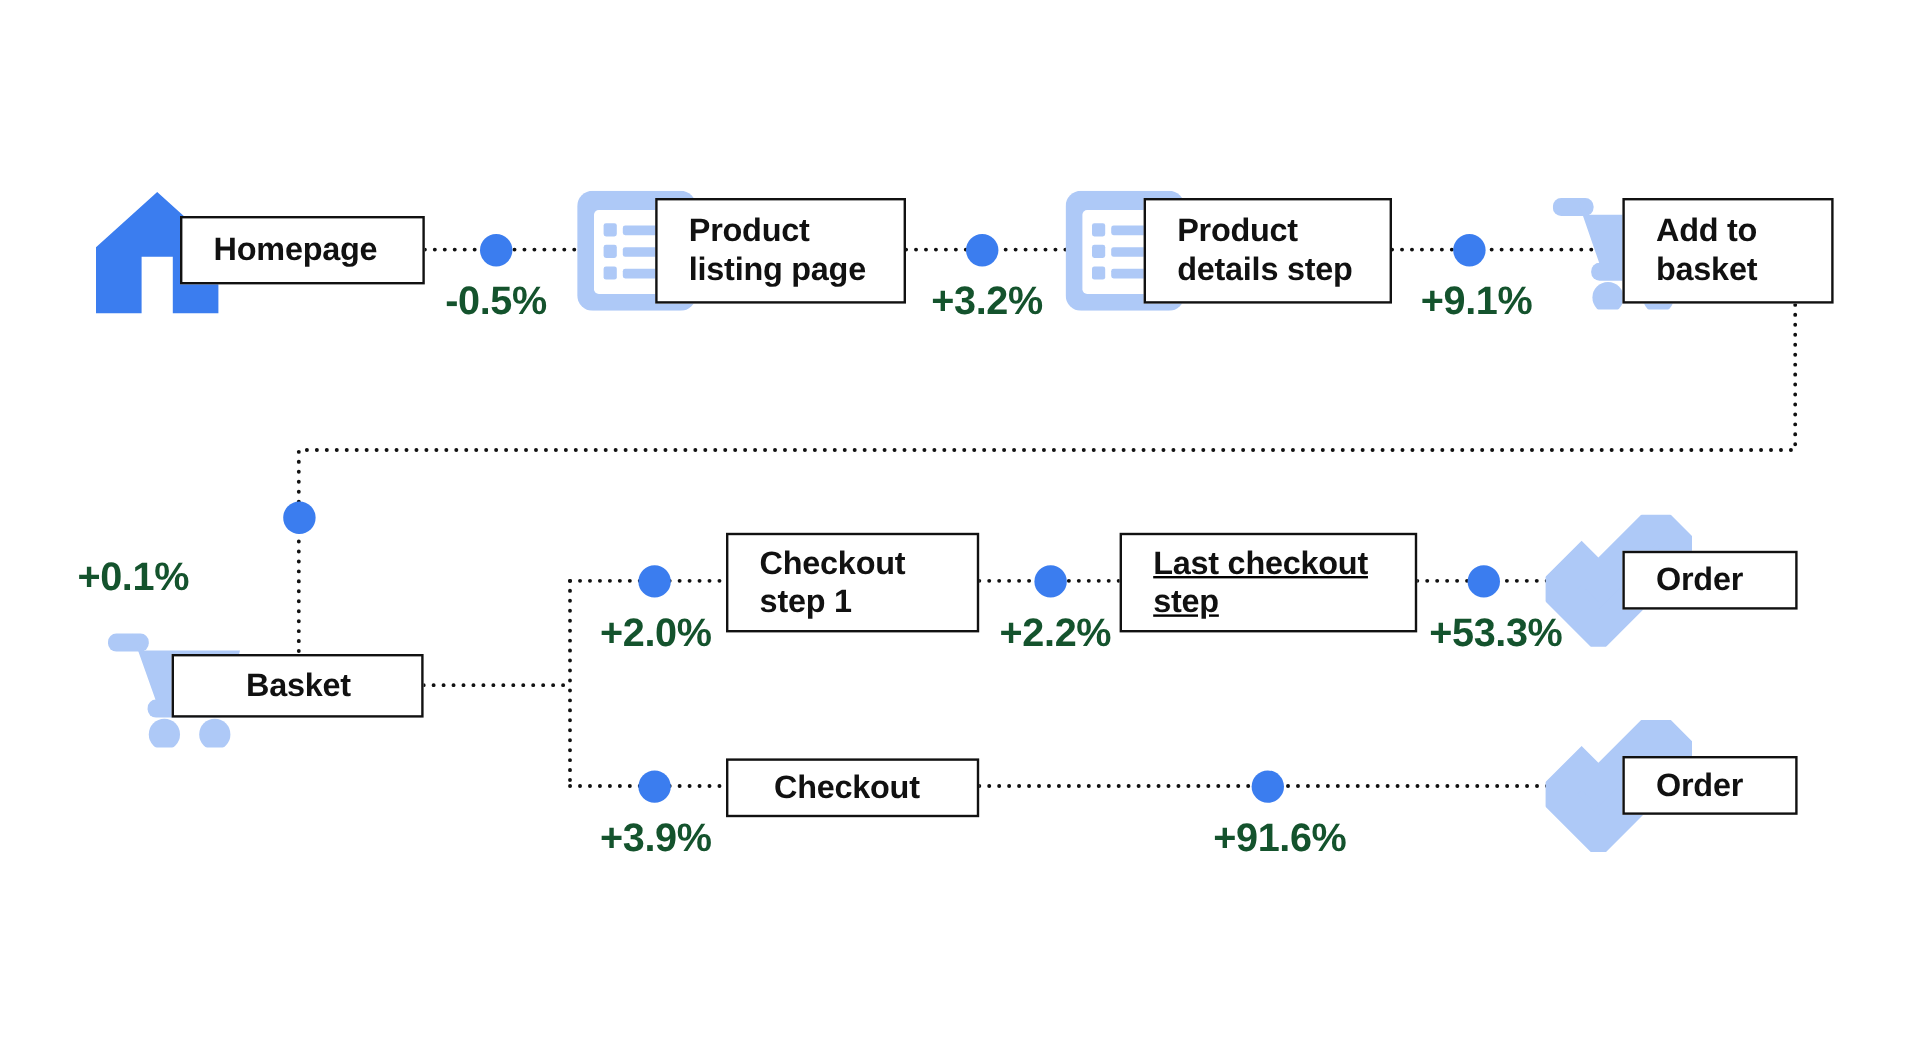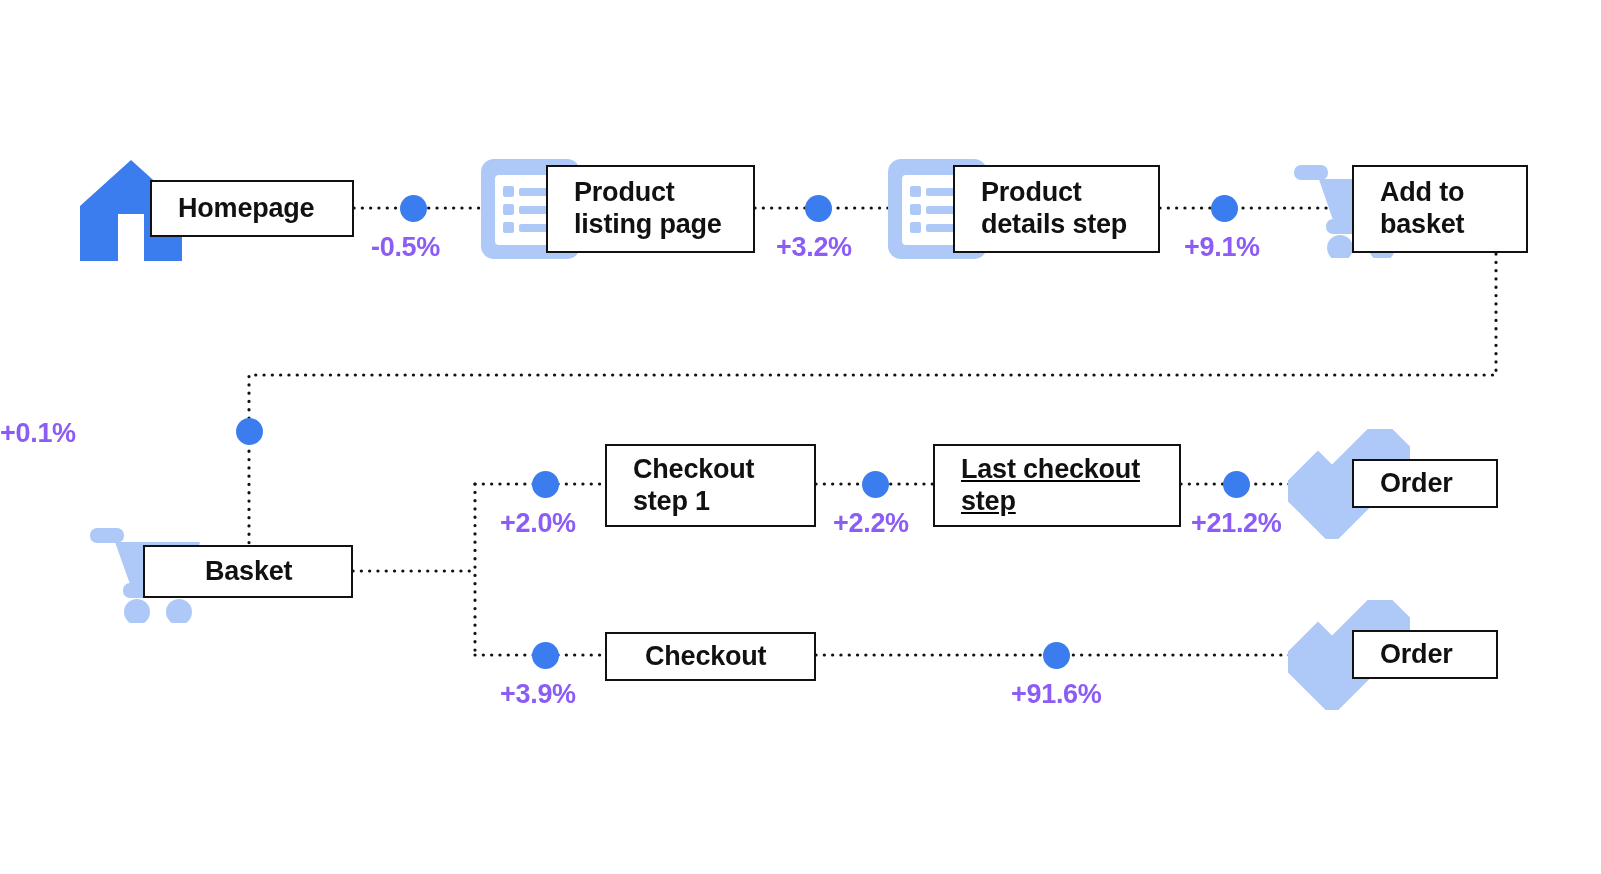--- a/index.html
+++ b/index.html
@@ -54,28 +54,29 @@
     position: absolute;
     width: 27px;
     height: 27px;
     border-radius: 50%;
     background: #3B7DEF;
     z-index: 6;
   }
   .pct {
     position: absolute;
     font-weight: 700;
-    font-size: 27px;
-    color: #8b5cf6;
+    font-size: 33px;
+    color: #14532d;
     letter-spacing: -0.3px;
     white-space: nowrap;
     z-index: 6;
   }
   .pct.right-aligned {
-    text-align: left;
+    text-align: center;
+    margin-top: 44px;
   }
   
   .icon-house svg, .icon-list svg, .icon-cart svg, .icon-check svg {
     display: block;
   }
 </style>
 </head>
 <body>
 
 <div id="canvas">
@@ -221,17 +222,17 @@
   <div class="dot" style="left:1223px; top:471px;"></div>
   <div class="dot" style="left:532px; top:642px;"></div>
   <div class="dot" style="left:1043px; top:642px;"></div>
 
   <div class="pct" style="left:371px; top:232px;">-0.5%</div>
   <div class="pct" style="left:776px; top:232px;">+3.2%</div>
   <div class="pct" style="left:1184px; top:232px;">+9.1%</div>
   <div class="pct right-aligned" style="left:0px; width:222px; top:418px;">+0.1%</div>
   <div class="pct" style="left:500px; top:508px;">+2.0%</div>
   <div class="pct" style="left:833px; top:508px;">+2.2%</div>
-  <div class="pct" style="left:1191px; top:508px;">+21.2%</div>
+  <div class="pct" style="left:1191px; top:508px;">+53.3%</div>
   <div class="pct" style="left:500px; top:679px;">+3.9%</div>
   <div class="pct" style="left:1011px; top:679px;">+91.6%</div>
 
 </div>
 
 </body></html>

